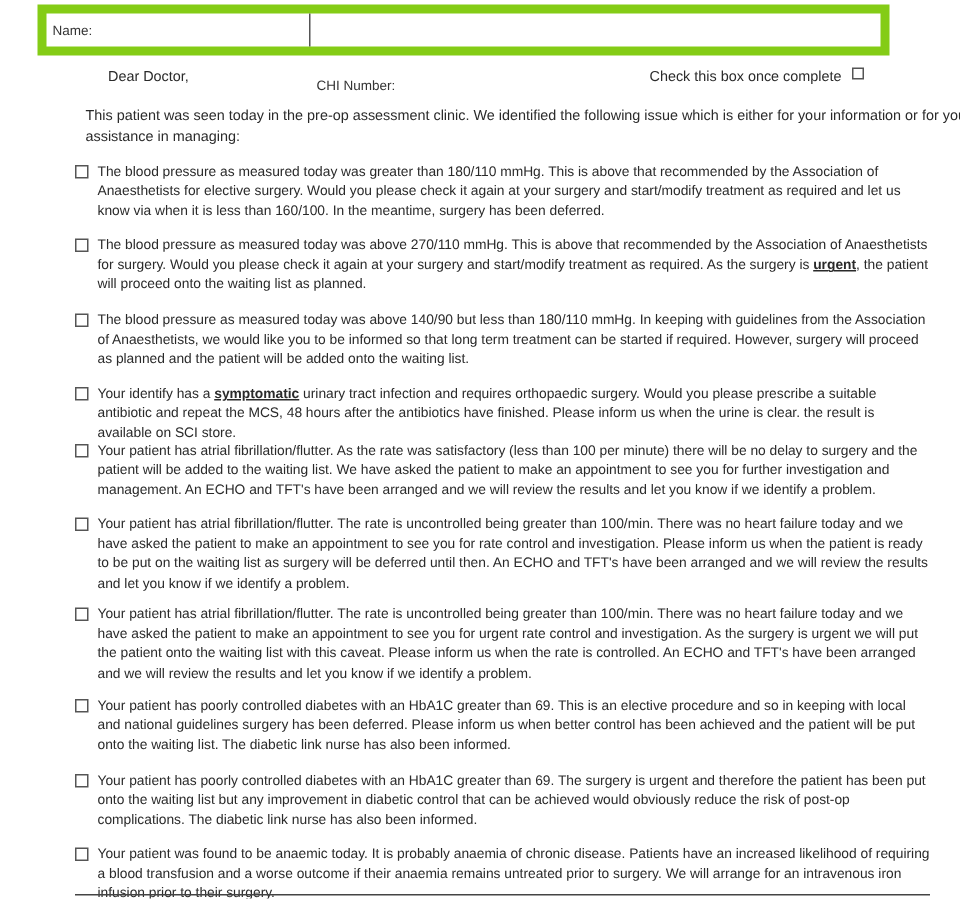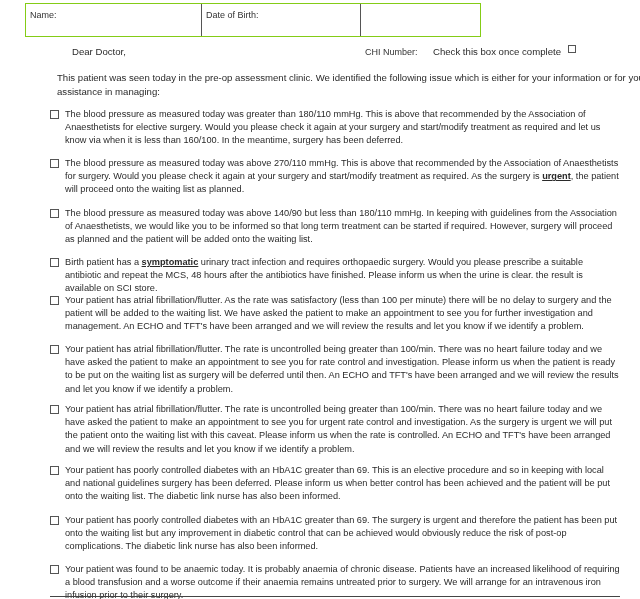--- a/index.html
+++ b/index.html
@@ -2,22 +2,22 @@
 <html><head>
   <meta charset="utf-8">
   <style>
     html, body { margin: 0; padding: 0; background: #ffffff; }
     body {
       width: 640px; height: 599px; overflow: hidden; position: relative;
       font-family: "Liberation Sans", sans-serif; color: #2a2a2a;
       font-size: 9.4px; line-height: 13px;
     }
     .header-table {
-      position: absolute; left: 25px; top: 3px; width: 456px; height: 34px;
-      border: 1px solid #84cc16; display: flex; box-sizing: border-box;
+      position: absolute; left: 25px; top: 3px; width: 568px; height: 34px;
+      border: 6px solid #84cc16; display: flex; box-sizing: border-box;
     }
     .header-cell {
       box-sizing: border-box; padding: 5px 4px; border-right: 1px solid #555;
       font-size: 9px; color: #333;
     }
     .header-cell:last-child { border-right: none; }
     .cell-name { width: 176px; }
     .cell-dob { width: 159px; }
     .cell-chi { flex: 1; margin-top: 37px; }
     .greeting { position: absolute; left: 25px; top: 45px; font-size: 9.6px; margin-left: 47px; }
@@ -43,23 +43,20 @@
       position: absolute; left: 50px; top: 596px; width: 570px; height: 1px; background: #444;
     }
   </style>
 </head>
 <body>
 
 <div class="header-table">
   <div class="header-cell cell-name">
     <span>Name:</span>
   </div>
-  <div class="header-cell cell-dob">
-    <span>Date of Birth:</span>
-  </div>
   <div class="header-cell cell-chi">
     <span>CHI Number:</span>
   </div>
 </div>
 
 <div class="greeting">Dear Doctor,</div>
 
 <div class="complete-wrap">
   <span>Check this box once complete</span>
   <span class="box"></span>
@@ -77,21 +74,21 @@
   <span class="item-text"><span>The blood pressure as measured today was above 270/110 mmHg. This is above that recommended by the Association of Anaesthetists for surgery. Would you please check it again at your surgery and start/modify treatment as required. As the surgery is </span><b>urgent</b><span>, the patient will proceed onto the waiting list as planned.</span></span>
 </div>
 
 <div class="item" style="top:207px">
   <span class="box"></span>
   <span class="item-text"><span>The blood pressure as measured today was above 140/90 but less than 180/110 mmHg. In keeping with guidelines from the Association of Anaesthetists, we would like you to be informed so that long term treatment can be started if required. However, surgery will proceed as planned and the patient will be added onto the waiting list.</span><b></b><span></span></span>
 </div>
 
 <div class="item" style="top:256px">
   <span class="box"></span>
-  <span class="item-text"><span>Birth patient has a </span><b>symptomatic</b><span> urinary tract infection and requires orthopaedic surgery. Would you please prescribe a suitable antibiotic and repeat the MCS, 48 hours after the antibiotics have finished. Please inform us when the urine is clear.   the result is available on SCI store.</span></span>
+  <span class="item-text"><span>Your identify has a </span><b>symptomatic</b><span> urinary tract infection and requires orthopaedic surgery. Would you please prescribe a suitable antibiotic and repeat the MCS, 48 hours after the antibiotics have finished. Please inform us when the urine is clear.   the result is available on SCI store.</span></span>
 </div>
 
 <div class="item" style="top:294px">
   <span class="box"></span>
   <span class="item-text"><span>Your patient has atrial fibrillation/flutter. As the rate was satisfactory (less than 100 per minute) there will be no delay to surgery and the patient will be added to the waiting list. We have asked the patient to make an appointment to see you for further investigation and management. An ECHO and TFT's have been arranged and we will review the results and let you know if we identify a problem.</span><b></b><span></span></span>
 </div>
 
 <div class="item" style="top:343px">
   <span class="box"></span>
   <span class="item-text"><span>Your patient has atrial fibrillation/flutter. The rate is uncontrolled being greater than 100/min. There was no heart failure today and we have asked the patient to make an appointment to see you for rate control and investigation. Please inform us when the patient is ready to be put on the waiting list as surgery will be deferred until then.   An ECHO and TFT's have been arranged and we will review the results and let you know if we identify a problem.</span><b></b><span></span></span>

